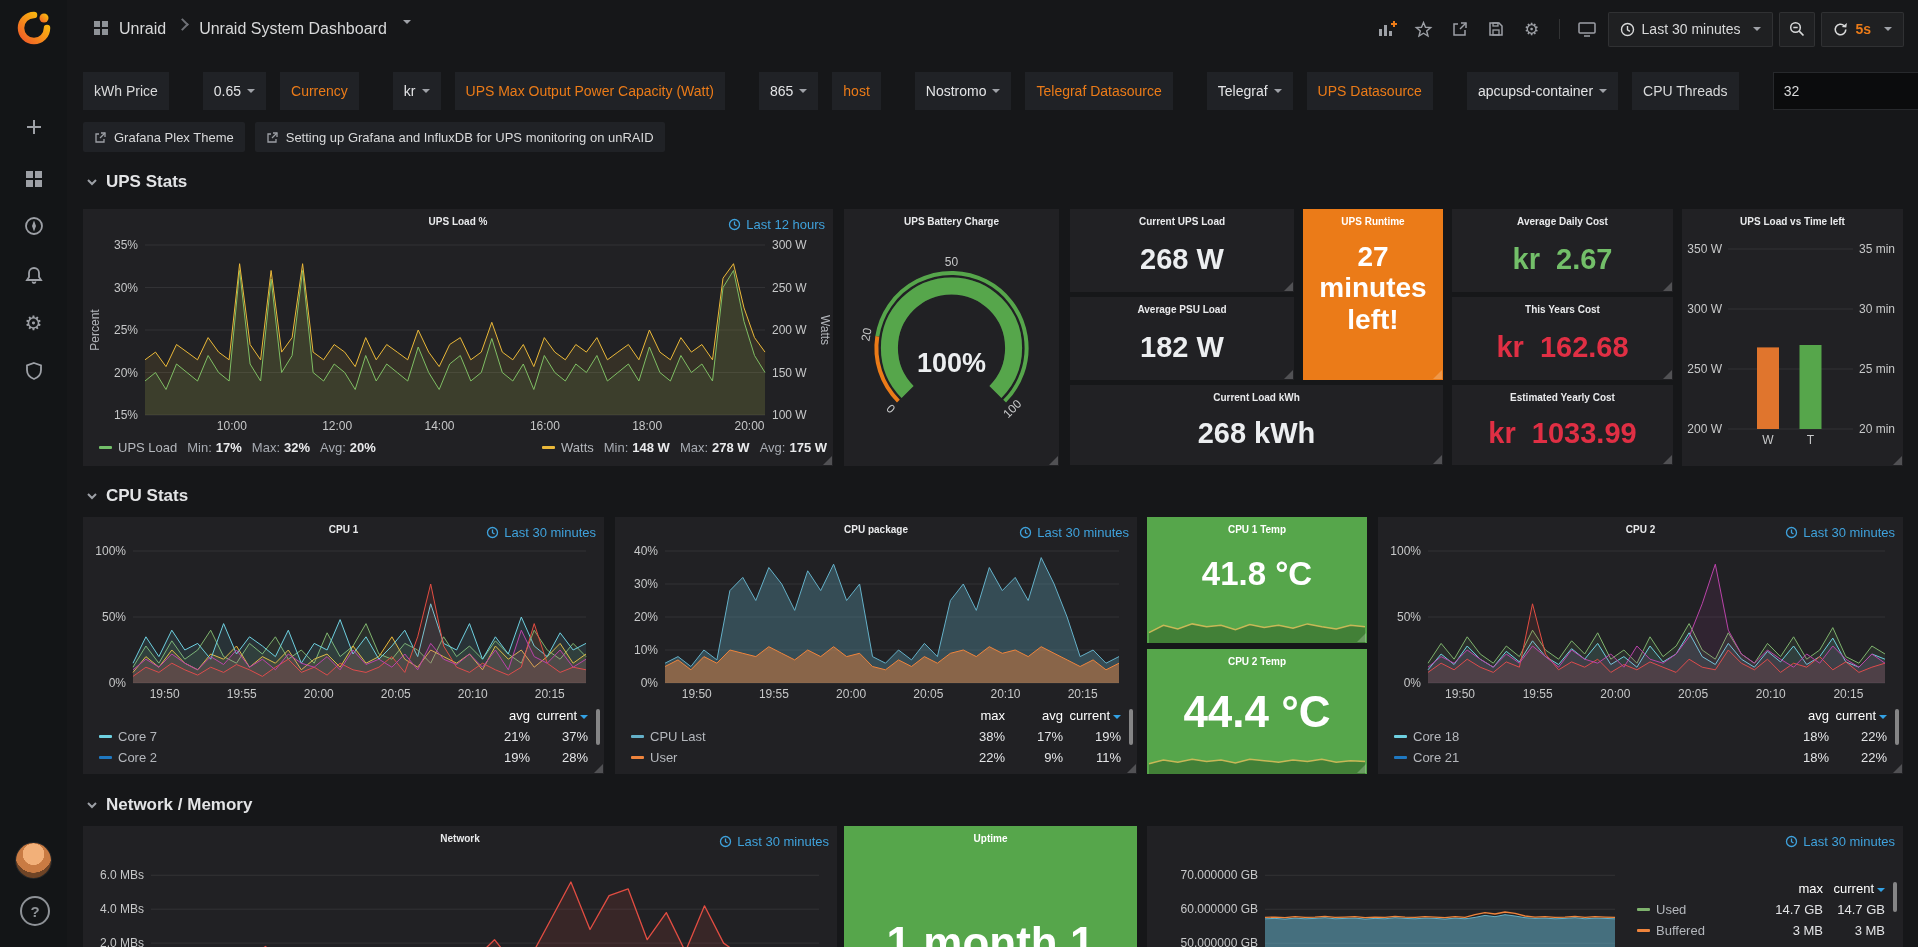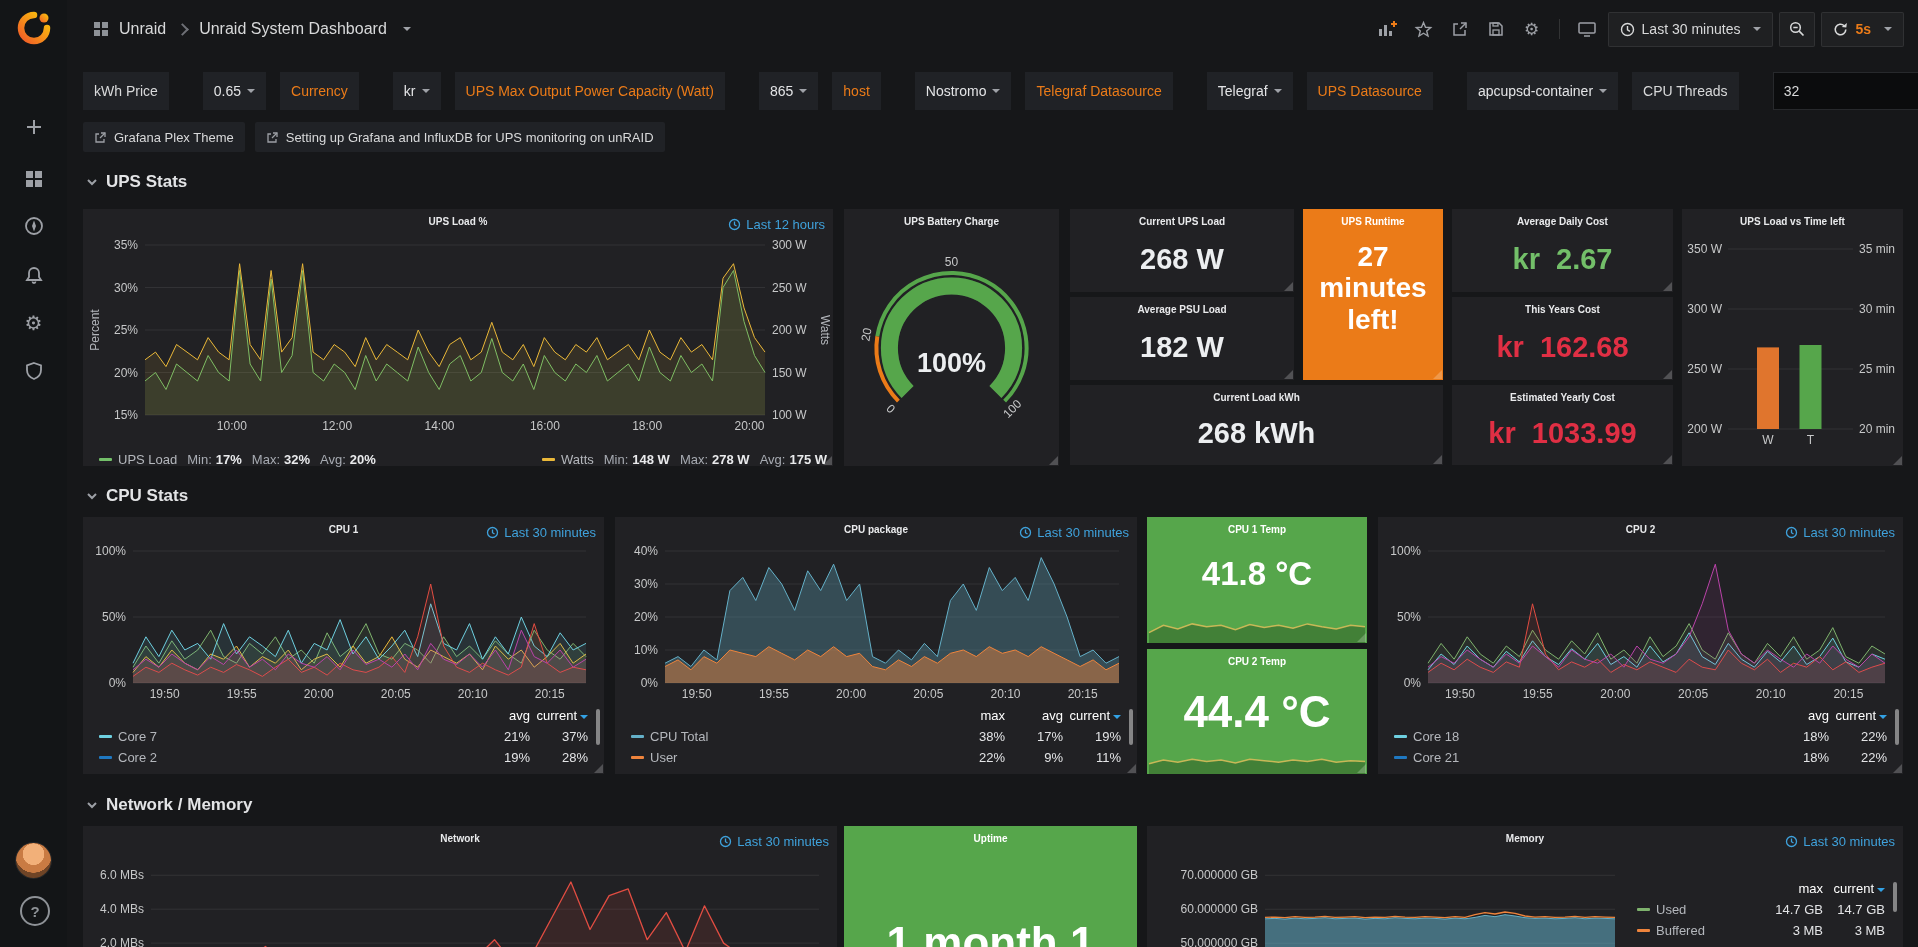--- a/index.html
+++ b/index.html
@@ -15,21 +15,21 @@
   .side-ic{position:absolute;left:0;width:67px;height:44px;display:flex;align-items:center;justify-content:center;cursor:pointer;color:#9da0a6;}
   .side-ic svg{stroke:#9da0a6;}
   .glyph{font-size:20px;color: #9da0a6;line-height:1;}
   .avatar{position:absolute;left:16px;top:843px;width:35px;height:35px;border-radius:50%;cursor:pointer;
     background:radial-gradient(circle at 50% 32%,#f2b079 0 36%,#c97b43 37% 62%,#6f4426 63%);box-shadow:0 0 0 1px rgba(255,255,255,0.08);}
   .help{position:absolute;left:20px;top:896px;width:26px;height:26px;border-radius:50%;border:2px solid #8e9297;
     display:flex;align-items:center;justify-content:center;font-size:15px;font-weight:700;color:#8e9297;cursor:pointer;}
 
   
   #topbar{position:absolute;left:67px;top:0;right:0;height:58px;background:#161719;display:flex;align-items:center;justify-content:space-between;padding:0 14px 0 26px;box-sizing:border-box;}
-  .tb-left{display:flex;align-items:center;gap:10px;}
+  .tb-left{display:flex;align-items:flex-start;gap:10px;}
   .crumb-app{font-size:16px;color:#d8d9da;cursor:pointer;}
   .crumb-page{font-size:16px;color:#d8d9da;cursor:pointer;}
   .crumb-sep{width:7px;height:7px;border-top:2px solid #6e7076;border-right:2px solid #6e7076;transform:rotate(45deg);margin:0 2px;}
   .caret{display:inline-block;width:0;height:0;border-left:4px solid transparent;border-right:4px solid transparent;border-top:4px solid #9fa2a8;margin-left:6px;vertical-align:middle;}
   .caret.blue{border-top-color:#33a2e5;margin-left:3px;}
   .tb-right{display:flex;align-items:center;gap:6px;}
   .tb-iconbtn{width:30px;height:30px;display:flex;align-items:center;justify-content:center;cursor:pointer;}
   .tb-div{width:1px;height:20px;background:rgba(255,255,255,0.12);margin:0 6px;}
   .tb-btn{display:flex;align-items:center;gap:7px;height:33px;padding:0 11px;background:rgba(255,255,255,0.04);
     border:1px solid rgba(255,255,255,0.08);border-radius:2px;font-size:14px;color:#d8d9da;cursor:pointer;}
@@ -63,21 +63,21 @@
   .panel.orange{background:#eb7b18;}
   .panel.orange .ptitle{color:#fff;}
   .panel.greenbg{background:#56a64b;}
   .panel.greenbg .ptitle{color:#fff;}
   .runtime-val{position:absolute;top:32px;left:6px;right:6px;text-align:center;font-size:28px;font-weight:700;color:#fff;line-height:1.12;}
   .bigstat{position:absolute;left:0;right:0;text-align:center;font-size:44px;font-weight:700;color:#fff;white-space:nowrap;}
   .spark{position:absolute;left:0;right:0;bottom:0;height:30px;}
 
   
   .lg-flex{position:absolute;display:flex;font-size:13px;color:#b4b7bc;align-items:center;}
-  .lg-entry{display:flex;align-items:center;white-space:nowrap;margin-top:12px;}
+  .lg-entry{display:flex;align-items:center;white-space:nowrap;}
   .lg-dash{width:13px;height:3px;border-radius:1px;display:inline-block;margin-right:6px;}
   .lg-name{color:#b4b7bc;cursor:pointer;}
   .lg-k{margin-left:10px;color:#a7abb2;}
   .lg-v{margin-left:4px;color:#e9eaec;font-weight:700;}
   .lg-table{position:absolute;font-size:13px;}
   .lg-hrow,.lg-row{display:grid;grid-template-columns:1fr 58px 58px;align-items:center;height:21px;}
   .lg-table.lg3 .lg-hrow,.lg-table.lg3 .lg-row{grid-template-columns:1fr 58px 58px 58px;}
   .lg-table.lgm .lg-hrow,.lg-table.lgm .lg-row{grid-template-columns:1fr 62px 62px;}
   .lg-h{color:#ffffff;text-align:right;font-weight:400;cursor:pointer;white-space:nowrap;}
   .lg-vv{color:#e3e4e6;text-align:right;}
@@ -550,21 +550,21 @@
     <div class="lg-table lg3" style="left:16px;right:16px;top:188px">
       <div class="lg-hrow">
           <span></span>
         <span class="lg-h">max</span>
         <span class="lg-h">avg</span>
         <span class="lg-h"><span>current</span><span class="caret blue"></span></span>
       </div>
       <div class="lg-row">
         <span class="lg-namec">
             <span class="lg-dash" style="background: rgb(100, 176, 200);"></span>
-            <span>CPU Total</span>
+            <span>CPU Last</span>
           </span>
         <span class="lg-vv">38%</span>
         <span class="lg-vv">17%</span>
         <span class="lg-vv">19%</span>
       </div>
       <div class="lg-row">
         <span class="lg-namec">
             <span class="lg-dash" style="background: rgb(239, 132, 60);"></span>
             <span>User</span>
           </span>
@@ -678,21 +678,20 @@
         </svg>
       </div>
   </div>
 
   <div class="panel greenbg" style="left:844px;top:826px;width:293px;height:257px">
     <div class="ptitle" style="left:8px;right:8px">Uptime</div>
     <div class="bigstat" style="top:92px">1 month 1</div>
   </div>
 
   <div class="panel" style="left:1147px;top:826px;width:756px;height:257px">
-    <div class="ptitle">Memory</div>
     <div class="ptime">
       <svg width="13" height="13">
           <circle cx="6.5" cy="6.5" r="5" fill="none" stroke="#3fa2dc" stroke-width="1.3"></circle>
           <path d="M6.5 3.5v3.2l2 1.3" fill="none" stroke="#3fa2dc" stroke-width="1.3"></path>
         </svg>
       <span>Last 30 minutes</span>
     </div>
     <div class="chart" style="top:28px;left:6px;width:470px;height:140px">
         <svg width="470" height="140">
           <line x1="112" y1="21.285714285714292" x2="462" y2="21.285714285714292" stroke="rgba(255,255,255,0.08)"></line>

